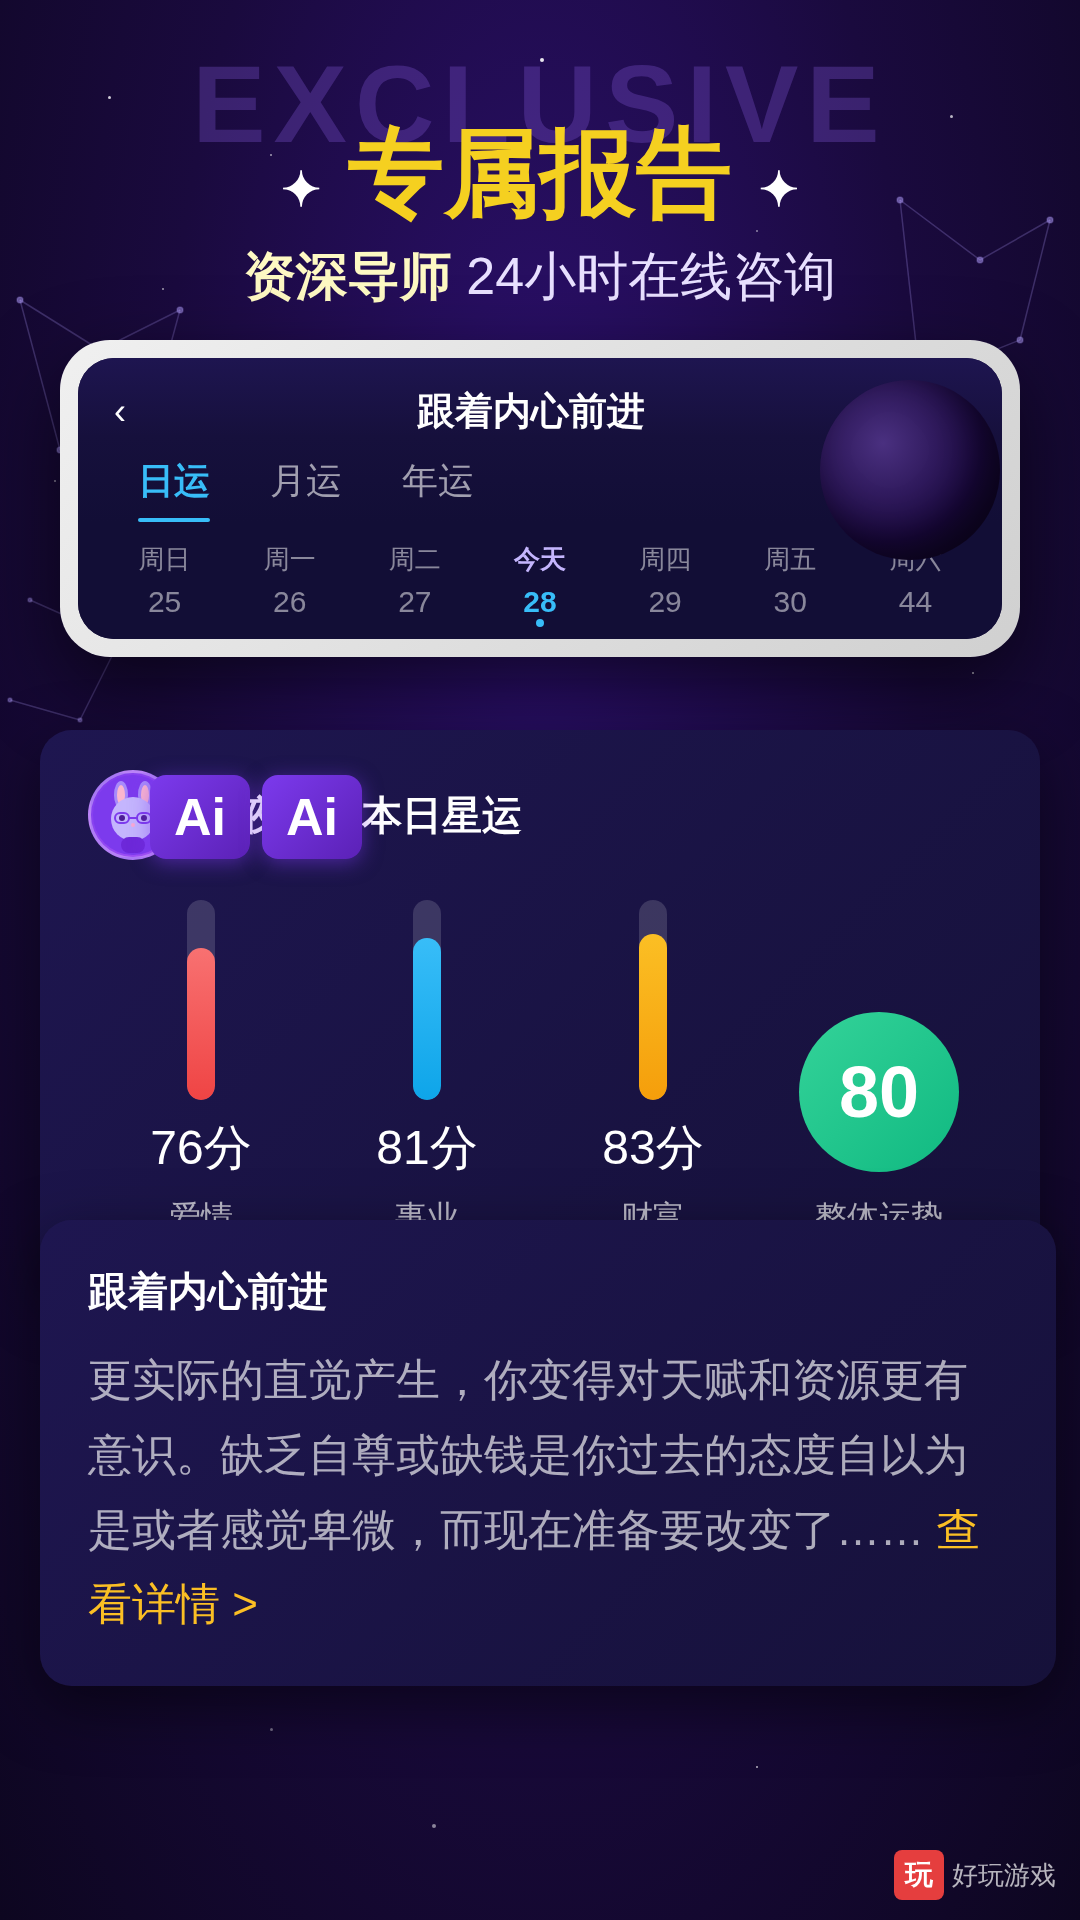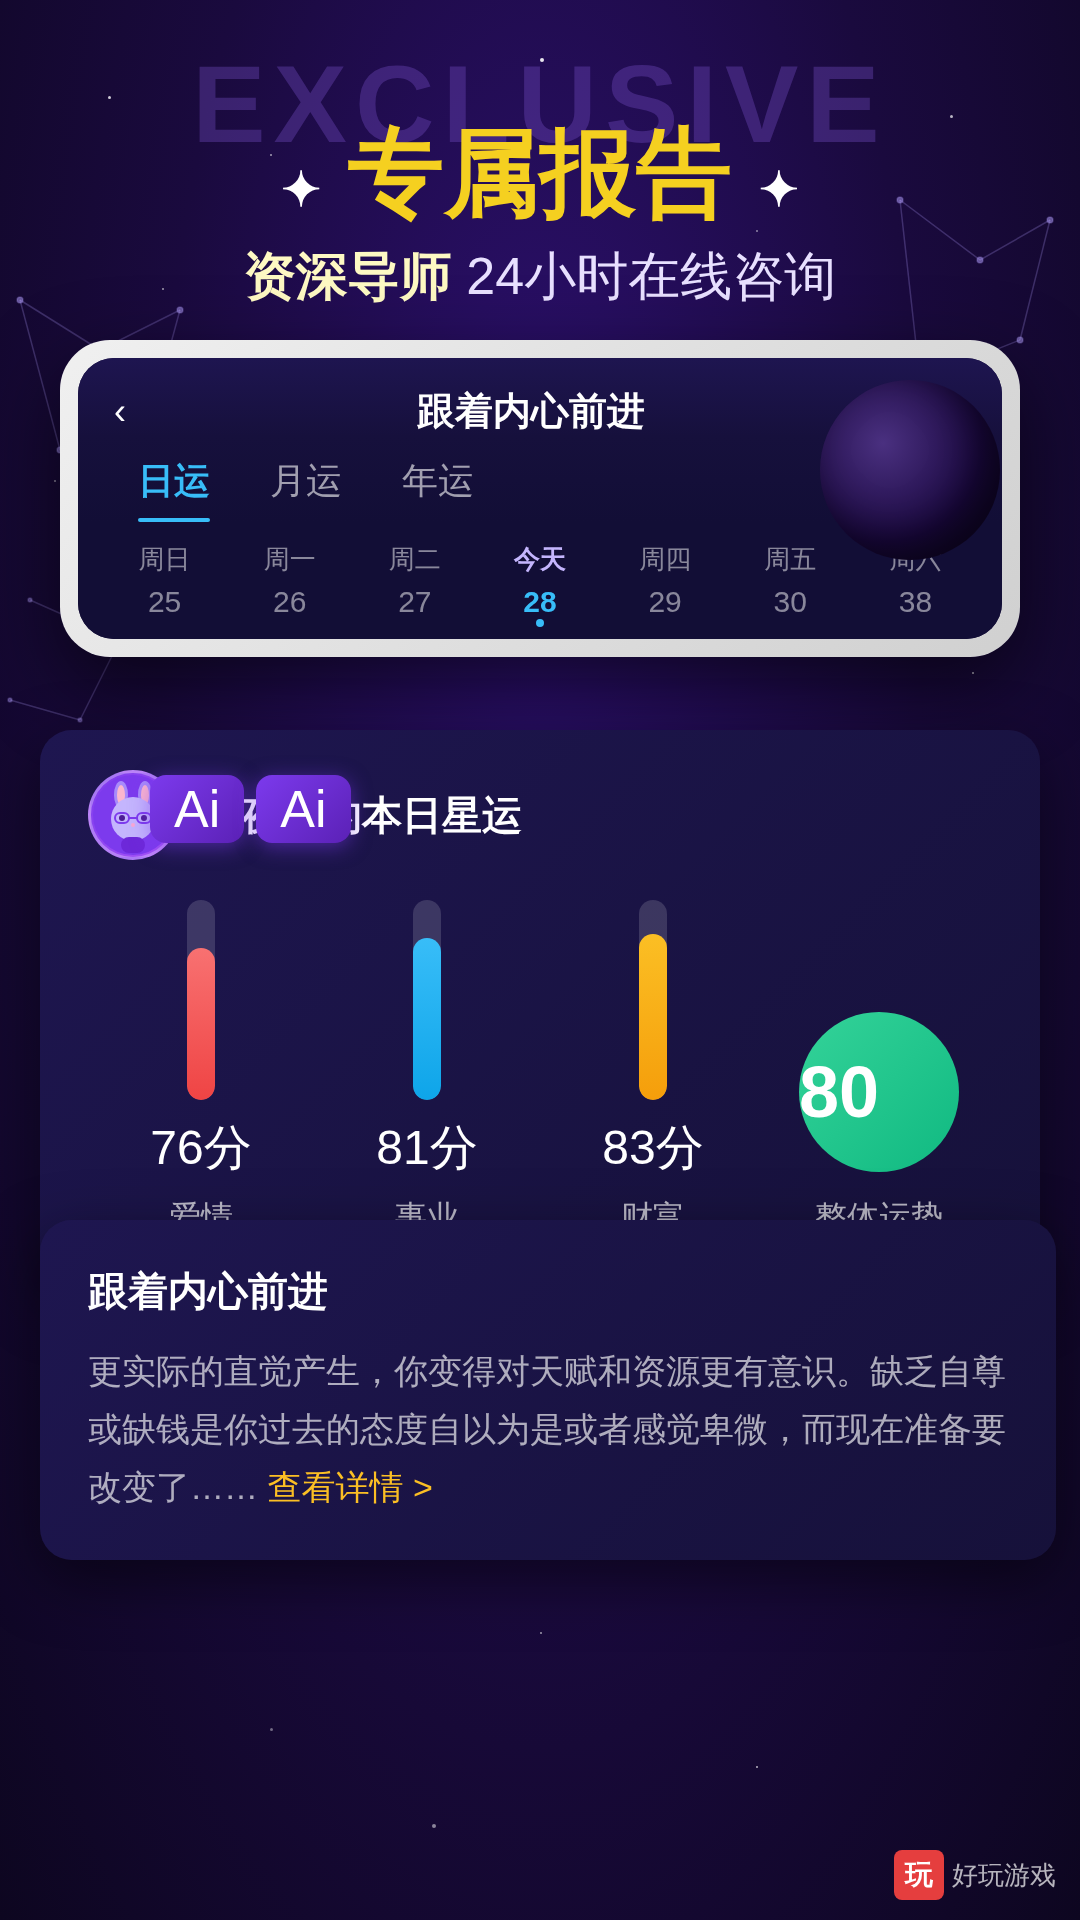--- a/index.html
+++ b/index.html
@@ -291,20 +291,21 @@
       color: rgba(255,255,255,0.7);
     }
 
     .overall-score {
       width: 160px;
       height: 160px;
       background: linear-gradient(135deg, #34d399 0%, #10b981 100%);
       border-radius: 50%;
       display: flex;
       flex-direction: column;
+      align-items: center;
       justify-content: center;
       margin-bottom: 8px;
     }
 
     .overall-number {
       font-size: 72px;
       font-weight: 900;
       color: white;
       line-height: 1;
     }
@@ -336,21 +337,21 @@
     }
 
     .text-card-heading {
       font-size: 40px;
       font-weight: 700;
       color: white;
       margin-bottom: 24px;
     }
 
     .text-card-body {
-      font-size: 34px;
+      font-size: 44px;
       color: rgba(255,255,255,0.65);
       line-height: 1.7;
     }
 
     .text-card-body .more-link {
       color: #fbbf24;
       cursor: pointer;
     }
 
     
@@ -401,23 +402,23 @@
       top: 775px;
       left: 150px;
       z-index: 40;
       display: flex;
       gap: 12px;
     }
 
     .ai-badge {
       background: linear-gradient(135deg, #7c3aed, #5b21b6);
       border-radius: 16px;
-      padding: 4px 24px;
+      padding: 12px 24px;
       font-size: 52px;
-      font-weight: 400;
+      font-weight: 700;
       color: white;
       box-shadow: 0 4px 20px rgba(124, 58, 237, 0.5);
     }
   </style>
 </head>
 <body>
 
 <div class="bg">
 
   <div class="stars">
@@ -536,21 +537,21 @@
       <div class="week-day">
         <span class="week-name">周四</span>
         <span class="week-num">29</span>
       </div>
       <div class="week-day">
         <span class="week-name">周五</span>
         <span class="week-num">30</span>
       </div>
       <div class="week-day">
         <span class="week-name">周六</span>
-        <span class="week-num">38</span>
+        <span class="week-num">44</span>
       </div>
     </div>
   </div>
 </div>
 
 <div class="score-card">
   <div class="score-card-header">
     <div class="avatar">
 
       <svg width="80" height="80" viewBox="0 0 80 80">

